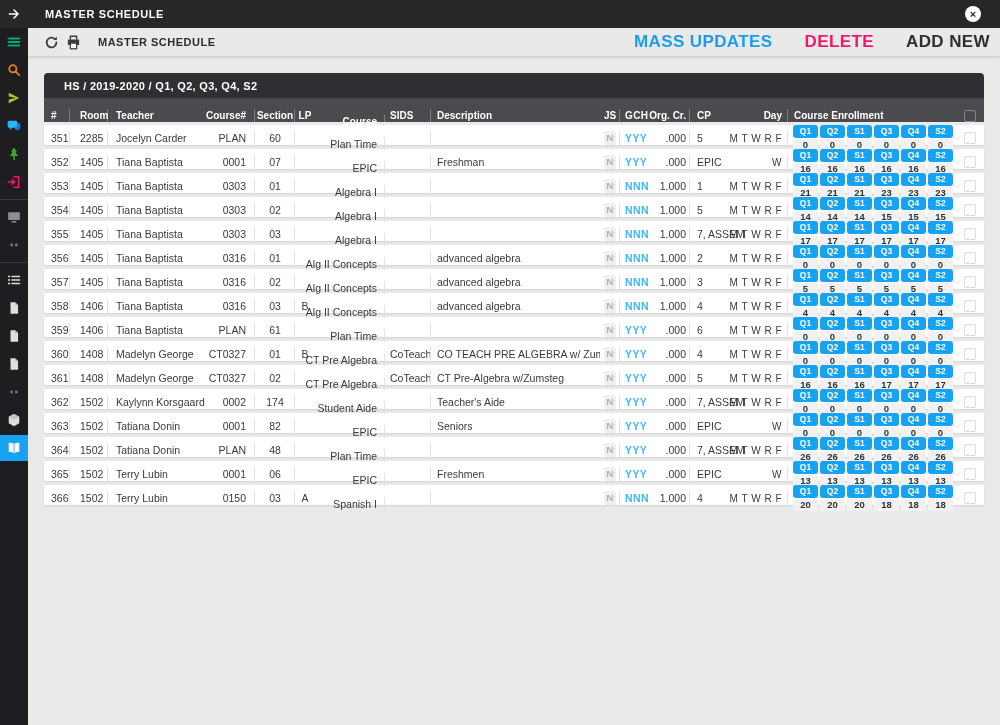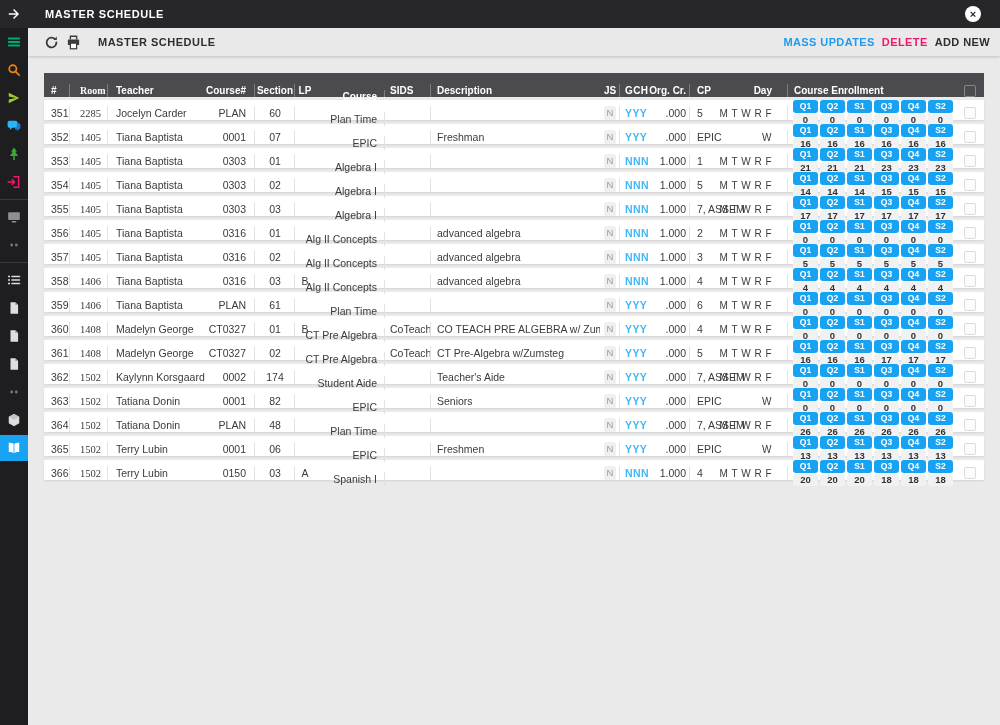--- a/index.html
+++ b/index.html
@@ -36,21 +36,21 @@
     display:flex; align-items:center; justify-content:center; margin:-6px 0;
   }
   
   .toolbar {
     position:absolute; left:28px; top:28px; width:972px; height:28px; background:#E9E9E9;
     display:flex; align-items:center; padding:0 8px 0 16px;
     box-shadow:0 1px 3px rgba(0,0,0,.18); z-index:10;
   }
   .tb-icon { width:15px; height:15px; margin-right:7px; cursor:pointer; }
   .tb-title { font-size:11px; font-weight:bold; color:#2E2E2E; letter-spacing:.5px; margin-left:10px; margin-right:auto; }
-  .tb-btn { background:none; border:none; font-family:inherit; font-size:11px; font-weight:bold; letter-spacing:.4px; cursor:pointer; margin-left:3px; padding:4px 2px; }
+  .tb-btn { background:none; border:none; font-family:inherit; font-size:17px; font-weight:bold; letter-spacing:.4px; cursor:pointer; margin-left:28px; padding:4px 2px; }
   .tb-mass { color:var(--link-blue,#1E9BF0); }
   .tb-del  { color:var(--delete-pink,#F0186C); }
   .tb-add  { color:#2F2F2F;text-align:right; }
   
   .content { position:absolute; left:28px; top:56px; right:0; bottom:0; overflow:hidden; }
   .table-wrap { margin:17px 16px 0 16px; width:940px; }
   .group-header {
     height:25px; background:#2F2F33; border-radius:4px 4px 0 0;
     display:flex; align-items:center; padding-left:20px;
     color:#FFFFFF; font-size:11px; font-weight:600; letter-spacing:.3px;
@@ -60,33 +60,33 @@
   .col-header .cell { height:24px; line-height:24px; position:relative; }
   .col-header .sep::after { background:rgba(255,255,255,.28); }
   .row {
     height:20px; background:#FFFFFF; margin-top:4px; border-radius:0;
     box-shadow:0 1px 2px rgba(0,0,0,.10); font-size:10.5px; color:#3A3A3A; cursor:pointer;
   }
   .row:first-child { margin-top:3px; }
   .cell { position:relative; height:100%; display:flex; align-items:center; white-space:nowrap; }
   .sep::after { content:''; position:absolute; right:0; top:50%; transform:translateY(-50%); width:1px; height:14px; background:#E2E2E2; }
   .c-num  { padding-left:7px; }
-  .c-room { padding-left:10px;font-family:Liberation Serif, serif; }
+  .c-room { padding-left:10px; }
   .c-teacher { padding-left:8px; overflow:hidden; }
   .c-coursenum { justify-content:flex-end; padding-right:9px; }
   .c-section { justify-content:center; }
   .c-lp { justify-content:center; }
   .c-course { justify-content:flex-end; padding-right:8px;margin-top:12px; }
   .c-sids { padding-left:5px; }
   .c-desc { padding-left:6px; overflow:hidden; }
   .c-js { justify-content:center; }
   .c-gch { padding-left:5px; font-weight:bold; color:var(--gch-blue,#3FB8F5); letter-spacing:.4px; }
   .c-orgcr { justify-content:flex-end; padding-right:4px; }
   .c-cp { padding-left:7px; }
-  .c-day { justify-content:flex-end; padding-right:16px; font-size:10px; letter-spacing:.5px;text-align:center; }
+  .c-day { justify-content:flex-end; padding-right:6px; font-size:10px; letter-spacing:.5px;text-align:center; }
   .c-enroll { padding-left:5px; gap:2px; }
   .c-check { justify-content:center; }
   .n-badge { background:#EFEFEF; color:#9B9B9B; font-size:9.5px; border-radius:2px; padding:2px 3px; line-height:1; }
   .badge { width:25px; display:flex; flex-direction:column; }
   .badge-term { background:var(--accent,#18A3F2); color:#FFF; font-size:8.5px; font-weight:bold; text-align:center; height:13px; line-height:13px; border-radius:3px; }
   .badge-count { background:#F1F1F1; color:#333333; font-size:9.5px; font-weight:bold; text-align:center; height:12px; line-height:12px; border-radius:2px; margin-top:1px; }
   .cbx { width:12px; height:12px; border:1px solid #DCDCDC; border-radius:2px; background:#FCFCFC; display:inline-block; cursor:pointer; }
   .header-cbx { border-color:#85858A; background:transparent; }
 </style>
 </head>
@@ -178,20 +178,23 @@
       <rect x="7" y="13" width="10" height="9" fill="#FFFFFF" stroke="#3C3C3C" stroke-width="2"></rect>
     </svg>
   <span class="tb-title">MASTER SCHEDULE</span>
   <button class="tb-btn tb-mass">MASS UPDATES</button>
   <button class="tb-btn tb-del">DELETE</button>
   <button class="tb-btn tb-add">ADD NEW</button>
 </div>
 
 <div class="content">
   <div class="table-wrap">
+    <div class="group-header">
+      <span>HS / 2019-2020 / Q1, Q2, Q3, Q4, S2</span>
+    </div>
     <div class="col-header grid16">
       <div class="cell c-num sep">#</div>
       <div class="cell c-room sep">Room</div>
       <div class="cell c-teacher">Teacher</div>
       <div class="cell c-coursenum sep">Course#</div>
       <div class="cell c-section sep">Section</div>
       <div class="cell c-lp">LP</div>
       <div class="cell c-course sep">Course</div>
       <div class="cell c-sids sep">SIDS</div>
       <div class="cell c-desc">Description</div>

